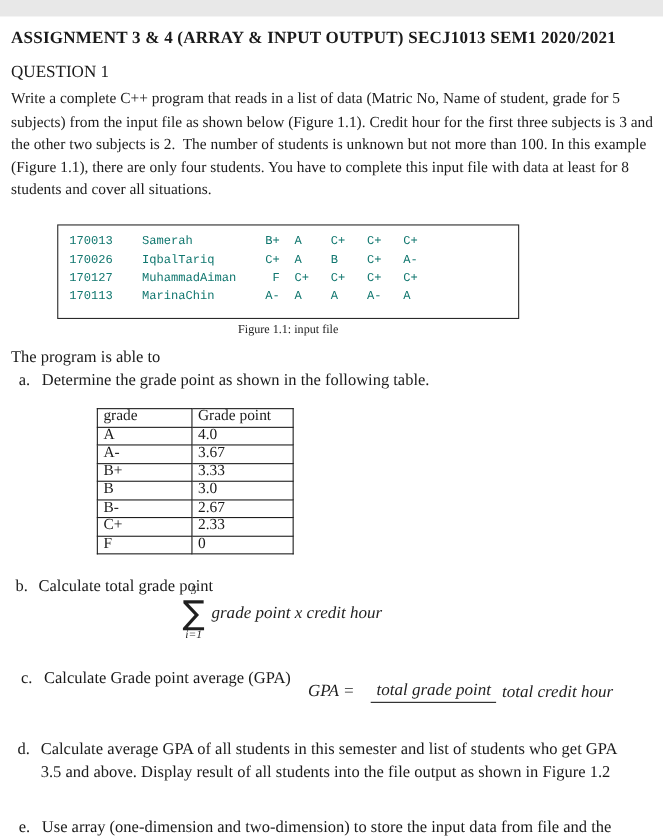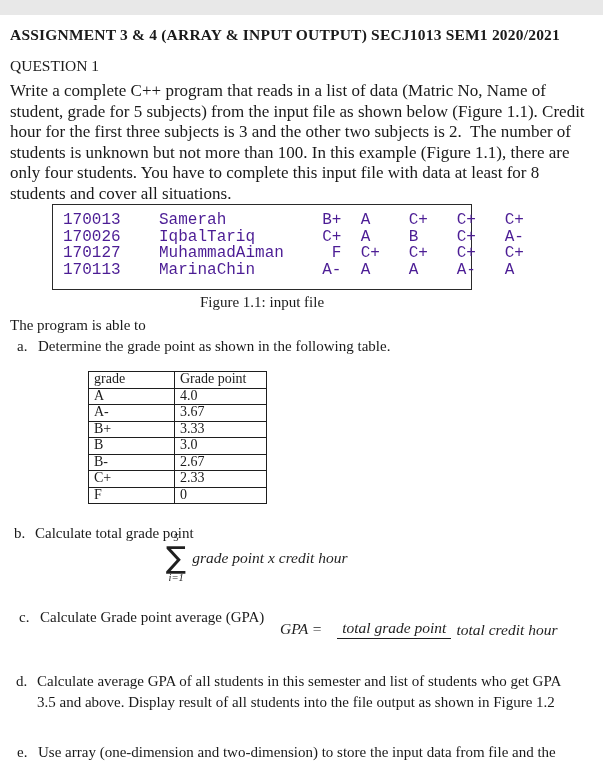--- a/index.html
+++ b/index.html
@@ -24,45 +24,45 @@
   }
   .question-heading {
     position: absolute;
     left: 10px; top: 42px;
     font-size: 15.5px;
   }
   .intro-para {
     position: absolute;
     left: 10px; top: 66px;
     width: 588px;
-    font-size: 17px;
+    font-size: 14px;
     line-height: 20.6px;
     white-space: pre-wrap;
   }
   .figure-box {
     position: absolute;
     left: 52px; top: 189px;
     width: 420px; height: 86px;
     border: 1.5px solid #2a2a2a;
     padding: 7px 0 0 10px;
     background: #ffffff;
   }
   .mono-line {
     font-family: "Liberation Mono", "DejaVu Sans Mono", monospace;
-    font-size: 16px;
+    font-size: 11px;
     line-height: 16.5px;
-    color: #4c1d95;
+    color: #0f766e;
     white-space: pre;
   }
   .figure-caption {
     position: absolute;
     left: 52px; top: 279px;
     width: 420px;
     text-align: center;
-    font-size: 15px;
+    font-size: 11px;
   }
   .able-text {
     position: absolute;
     left: 10px; top: 302px;
     font-size: 15px;
   }
   .list-item {
     position: absolute;
     display: flex;
     font-size: 15px;

